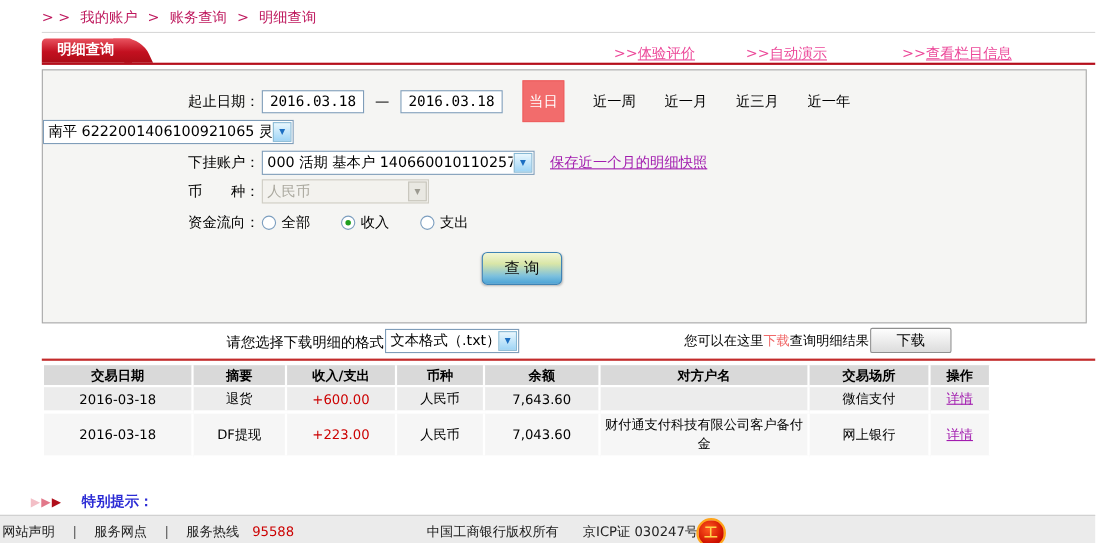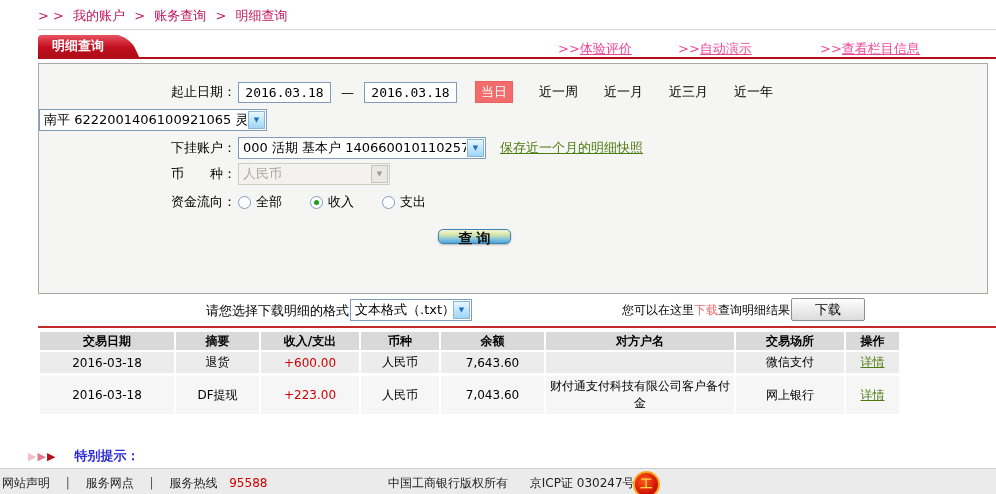--- a/index.html
+++ b/index.html
@@ -1,19 +1,19 @@
 <!DOCTYPE html>
 <html><head>
 <meta charset="utf-8">
 <style>
   * { margin:0; padding:0; box-sizing:border-box; }
   body { background:#fff; }
   .page { position:relative; width:996px; height:494px; background:#fff; overflow:hidden;
           font-family:"DejaVu Sans","Liberation Sans",sans-serif; font-size:13px; color:#000; }
-  a { color:#4d7c0f; text-decoration:underline; cursor:pointer; }
+  a { color:#a21caf; text-decoration:underline; cursor:pointer; }
 
   
   .breadcrumb { position:absolute; left:38px; top:7px; color:#be185d; font-weight:normal; }
   .breadcrumb span { margin-right:5px; }
   .bc-line { position:absolute; left:38px; right:0; top:29px; height:1px; background:#d8d8d8; }
 
   
   .tab { position:absolute; left:38px; top:35px; height:22px; line-height:22px; padding:0 16px 0 14px;
          background:linear-gradient(180deg,#e9525f 0%,#c31020 55%,#ad0c17 100%);
          color:#fff; font-weight:bold; border-radius:4px 2px 0 0; z-index:2; }
@@ -28,42 +28,42 @@
 
   
   .panel { position:absolute; left:38px; top:63px; width:950px; height:231px;
            background:#f5f5f3; border:1px solid #a9a9a9; }
   .frow { position:absolute; left:0; width:100%; height:24px; display:flex; align-items:center; }
   .r1 { top:16px; } .r2 { top:44px; } .r3 { top:72px; } .r4 { top:98px; } .r5 { top:126px; }
   .flabel { width:197px; text-align:right; flex:none; margin-right:2px;font-family:Liberation Serif, serif; }
   .tinput { width:93px; height:21px; border:1px solid #7f9db9; background:#fff; text-align:center;
             font:13px "DejaVu Sans Mono","Liberation Mono",monospace; }
   .dash { margin:0 10px; }
-  .today { margin-left:18px; min-width:34px; height:22px; padding:0 5px; background:#f26c6c; color:#fff;
+  .today { margin-left:18px; min-width:34px; height:38px; padding:0 5px; background:#f26c6c; color:#fff;
            border:1px solid #ee5f5f; font-size:13px; cursor:pointer; }
   .qlink { margin-left:26px; color:#000; cursor:pointer; }
 
   .select { height:22px; border:1px solid #7f9db9; background:#fff; display:flex; align-items:center;
             position:relative; font-size:13px; }
   .sel-text { flex:1; padding-left:4px; white-space:nowrap; overflow:hidden; }
   .sel-arrow { width:17px; height:18px; margin:1px; flex:none; display:flex; align-items:center; justify-content:center;
                background:linear-gradient(180deg,#e9f7fe,#9fd5f6); border:1px solid #86b8d4;
                font-size:7px; color:#1b6ec2; cursor:pointer; }
   .select.disabled { background:#f3f2ee; border-color:#cfcdc4; color:#a9a79d; }
   .select.disabled .sel-arrow { background:#e9e8e2; border-color:#c6c4ba; color:#9c9a90; }
   .snap-link { margin-left:14px; }
 
   .flow-opt { display:flex; align-items:center; margin-right:28px; cursor:pointer; }
   .radio { width:13px; height:13px; border:1px solid #7c9ebf; border-radius:50%; background:#fff;
            position:relative; margin-right:5px; flex:none; }
   .radio.checked::after { content:""; position:absolute; left:3px; top:3px; width:5px; height:5px;
            border-radius:50%; background:#1e9e1e; }
 
-  .query-btn { position:absolute; left:399px; top:165px; width:73px; height:15px;
-           border:1px solid #3f83b4; border-radius:5px; font-size:14px; font-weight:bold; color:#111;
+  .query-btn { position:absolute; left:399px; top:165px; width:73px; height:30px;
+           border:1px solid #3f83b4; border-radius:5px; font-size:14px; font-weight:normal; color:#111;
            background:linear-gradient(180deg,#f2f6d5 0%,#d9e6a7 35%,#7cc0de 75%,#4ba3d6 100%);
            box-shadow:0 1px 2px rgba(0,0,0,.25); cursor:pointer; }
 
   
   .dl-label { position:absolute; left:206px; top:302px; }
   .dl-select { position:absolute; left:350px; top:299px; width:122px; }
   .dl-hint { position:absolute; left:622px; top:302px; font-size:12px; }
   .dl-link { color:#f06969; cursor:pointer; }
   .dl-btn { position:absolute; left:791px; top:298px; width:74px; height:23px; font-size:13px;
             background:linear-gradient(180deg,#fefefe,#dcdcdc); border:1px solid #8f8f8f;

